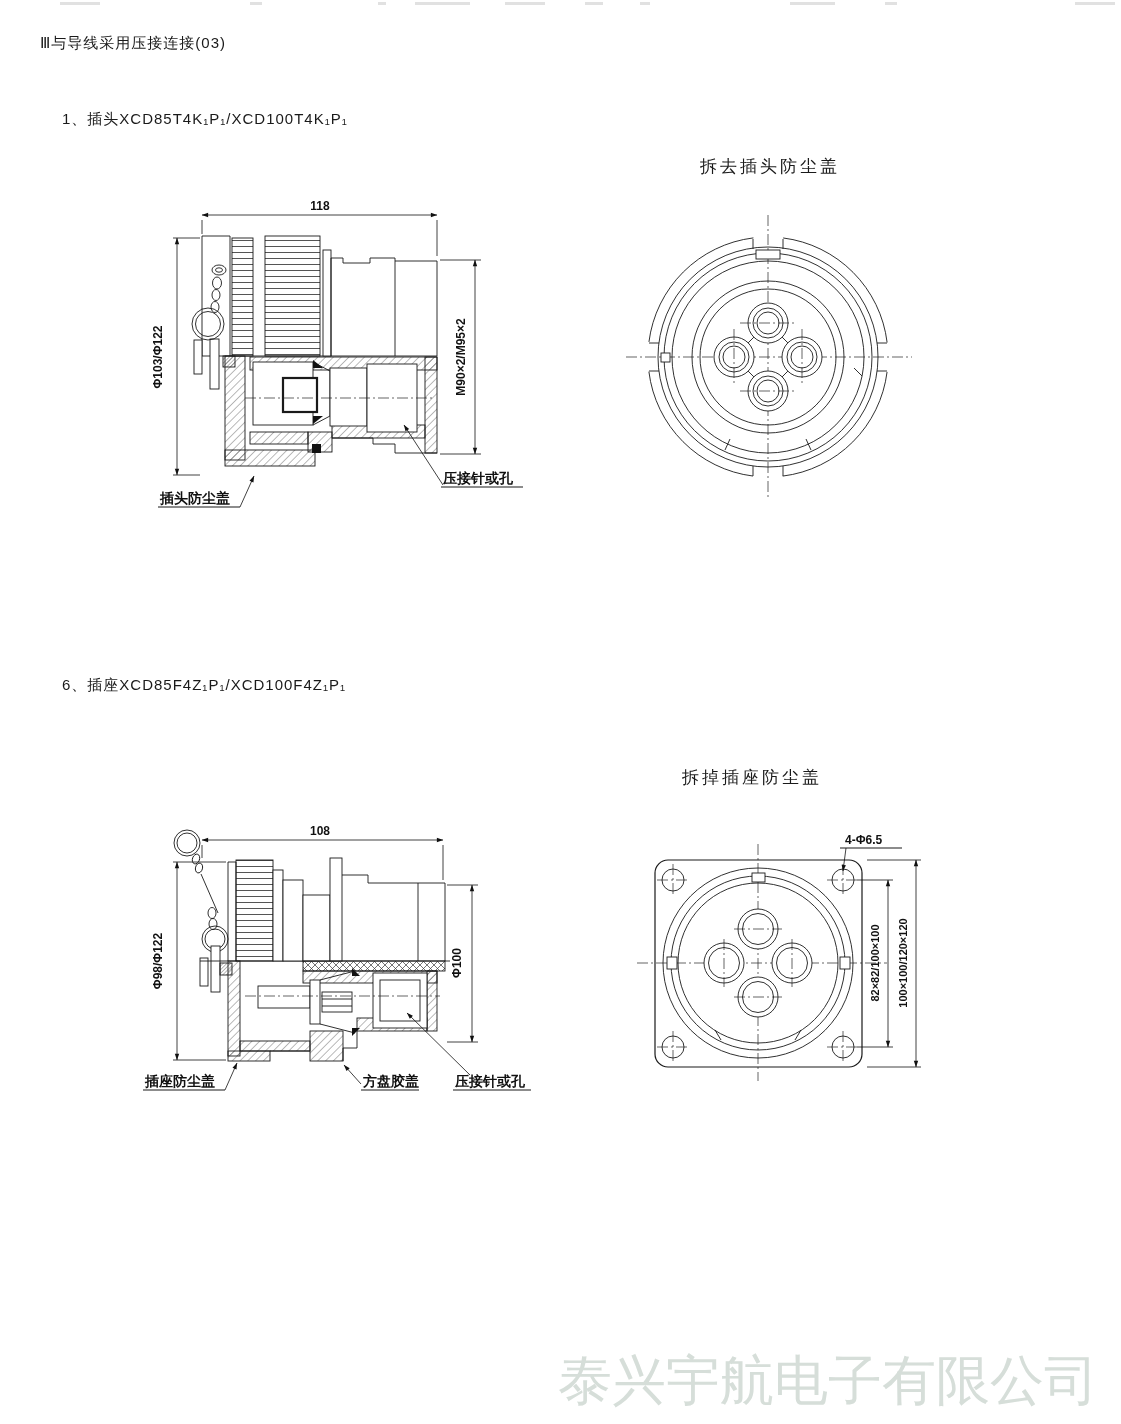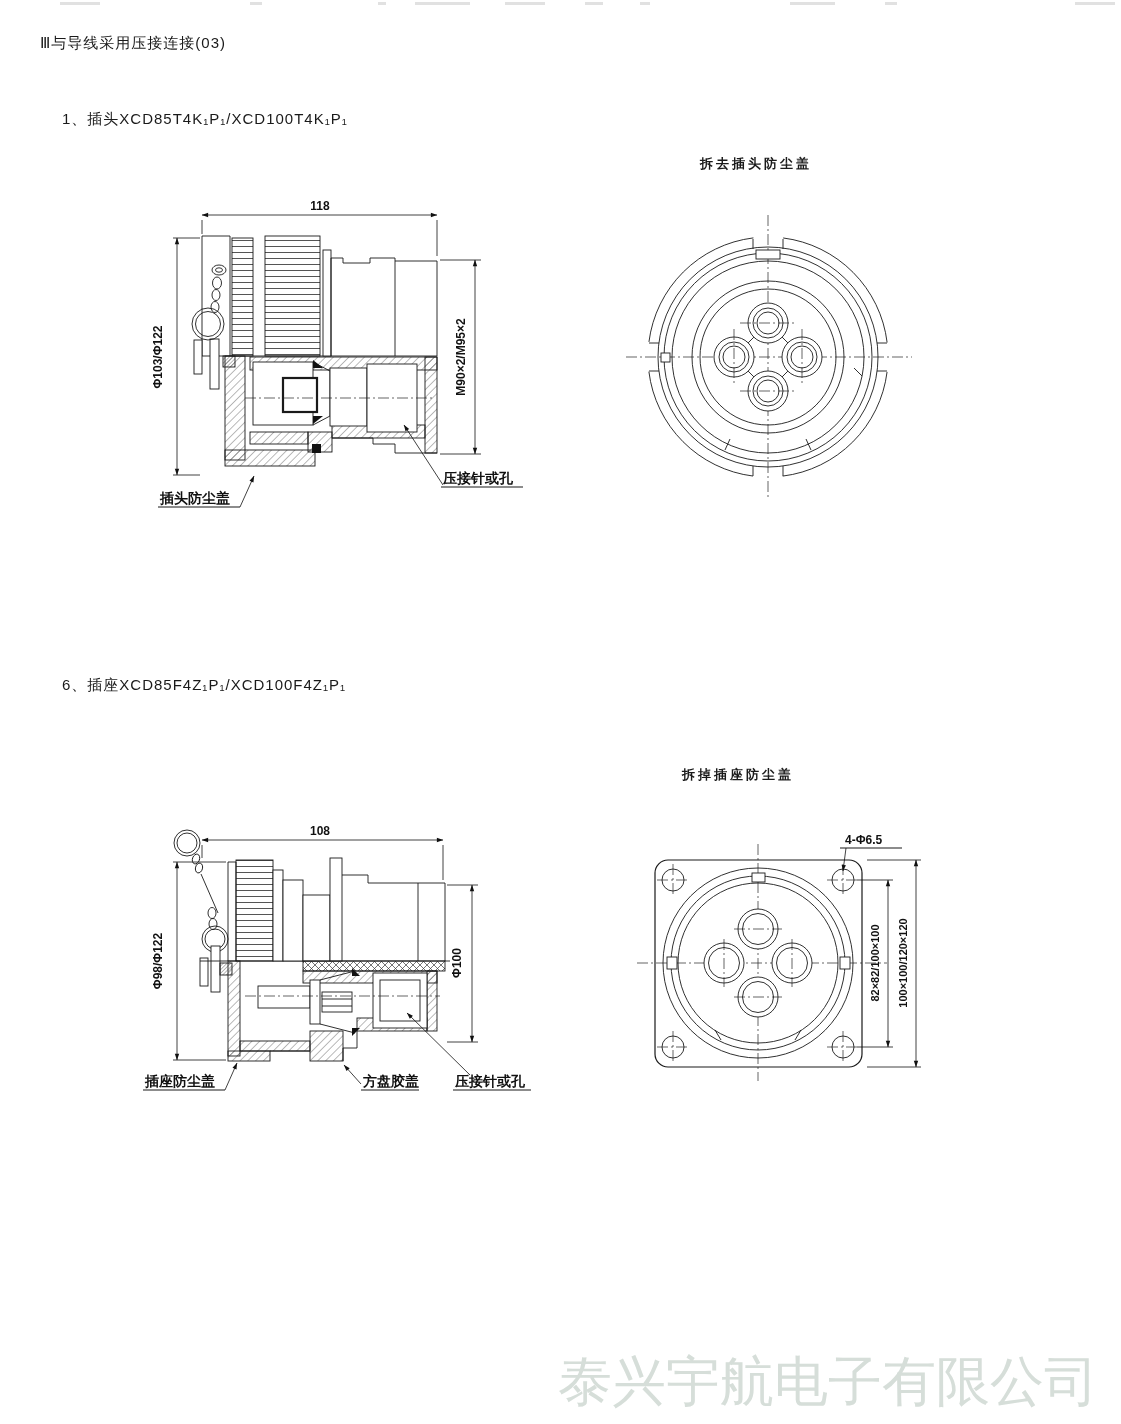--- a/index.html
+++ b/index.html
@@ -2,25 +2,25 @@
 <html><head>
 <meta charset="utf-8">
 <style>
   html,body{margin:0;padding:0;background:#fff;}
   .page{position:relative;width:1121px;height:1424px;background:#ffffff;overflow:hidden;
         font-family:"Liberation Sans",sans-serif;color:#1a1a1a;}
   .abs{position:absolute;}
   .heading{left:40px;top:34px;font-size:15px;letter-spacing:1px;}
   .sec-title{left:62px;font-size:15px;letter-spacing:1px;}
   .s1{top:110px;} .s2{top:676px;}
-  .fv-title{font-size:13px;font-weight:700;letter-spacing:3px;}
+  .fv-title{font-size:17px;font-weight:400;letter-spacing:3px;}
   .t1{left:700px;top:155px;} .t2{left:682px;top:766px;}
   .wm-center{left:378px;top:592px;font-family:"DejaVu Serif",serif;font-weight:bold;
              font-size:168px;line-height:1;letter-spacing:34px;color:#e3e3f0;white-space:nowrap;}
-  .wm-bottom{left:558px;top:1352px;font-family:Liberation Sans, sans-serif;
+  .wm-bottom{left:558px;top:1352px;font-family:Liberation Serif, serif;
              font-size:54px;line-height:1.1;color:#d6ded9;white-space:nowrap;}
   .frag{position:absolute;top:2px;height:3px;background:#c9c9c9;opacity:.55;}
   svg{position:absolute;overflow:visible;}
   svg text{font-family:"Liberation Sans",sans-serif;fill:#111;}
   .dimtxt{font-size:12px;font-weight:bold;}
   .dimtxt2{font-size:11px;font-weight:bold;}
   .lbltxt{font-size:14px;font-weight:bold;}
   .thin{stroke:#1a1a1a;stroke-width:0.9;fill:none;}
   .thin1{stroke:#1a1a1a;stroke-width:1.2;fill:none;}
   .dim{stroke:#111;stroke-width:0.8;fill:none;}

